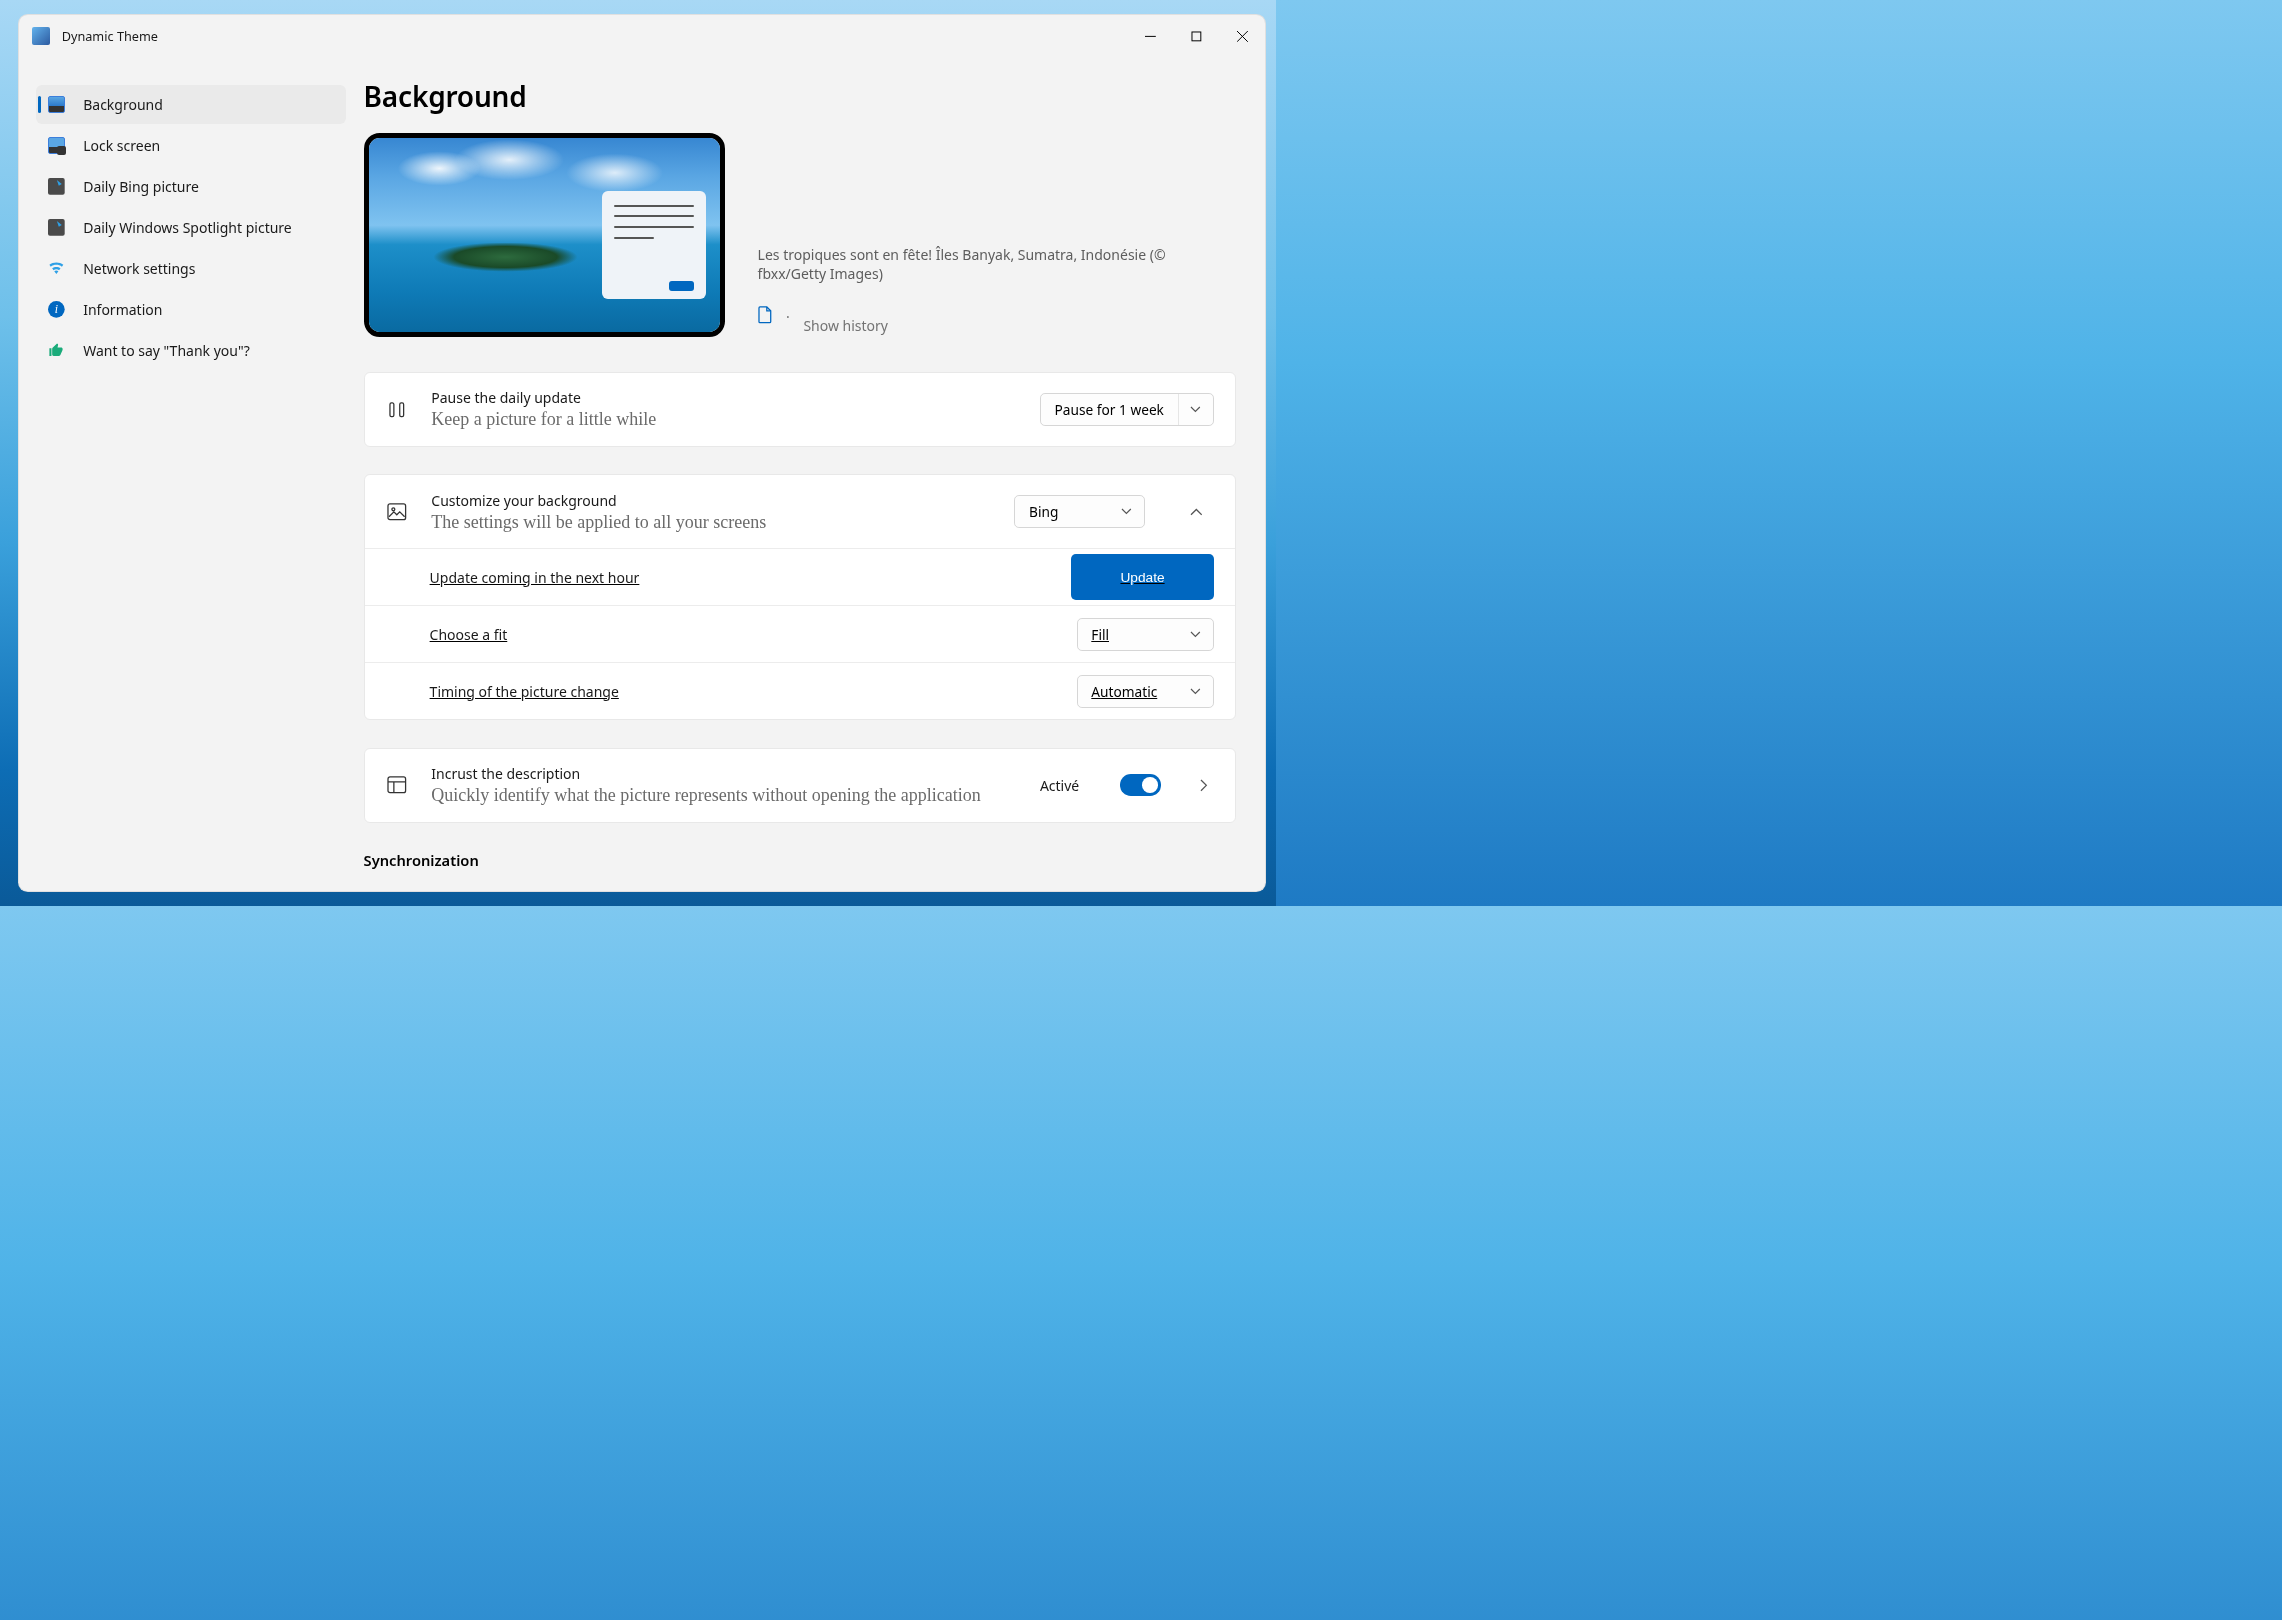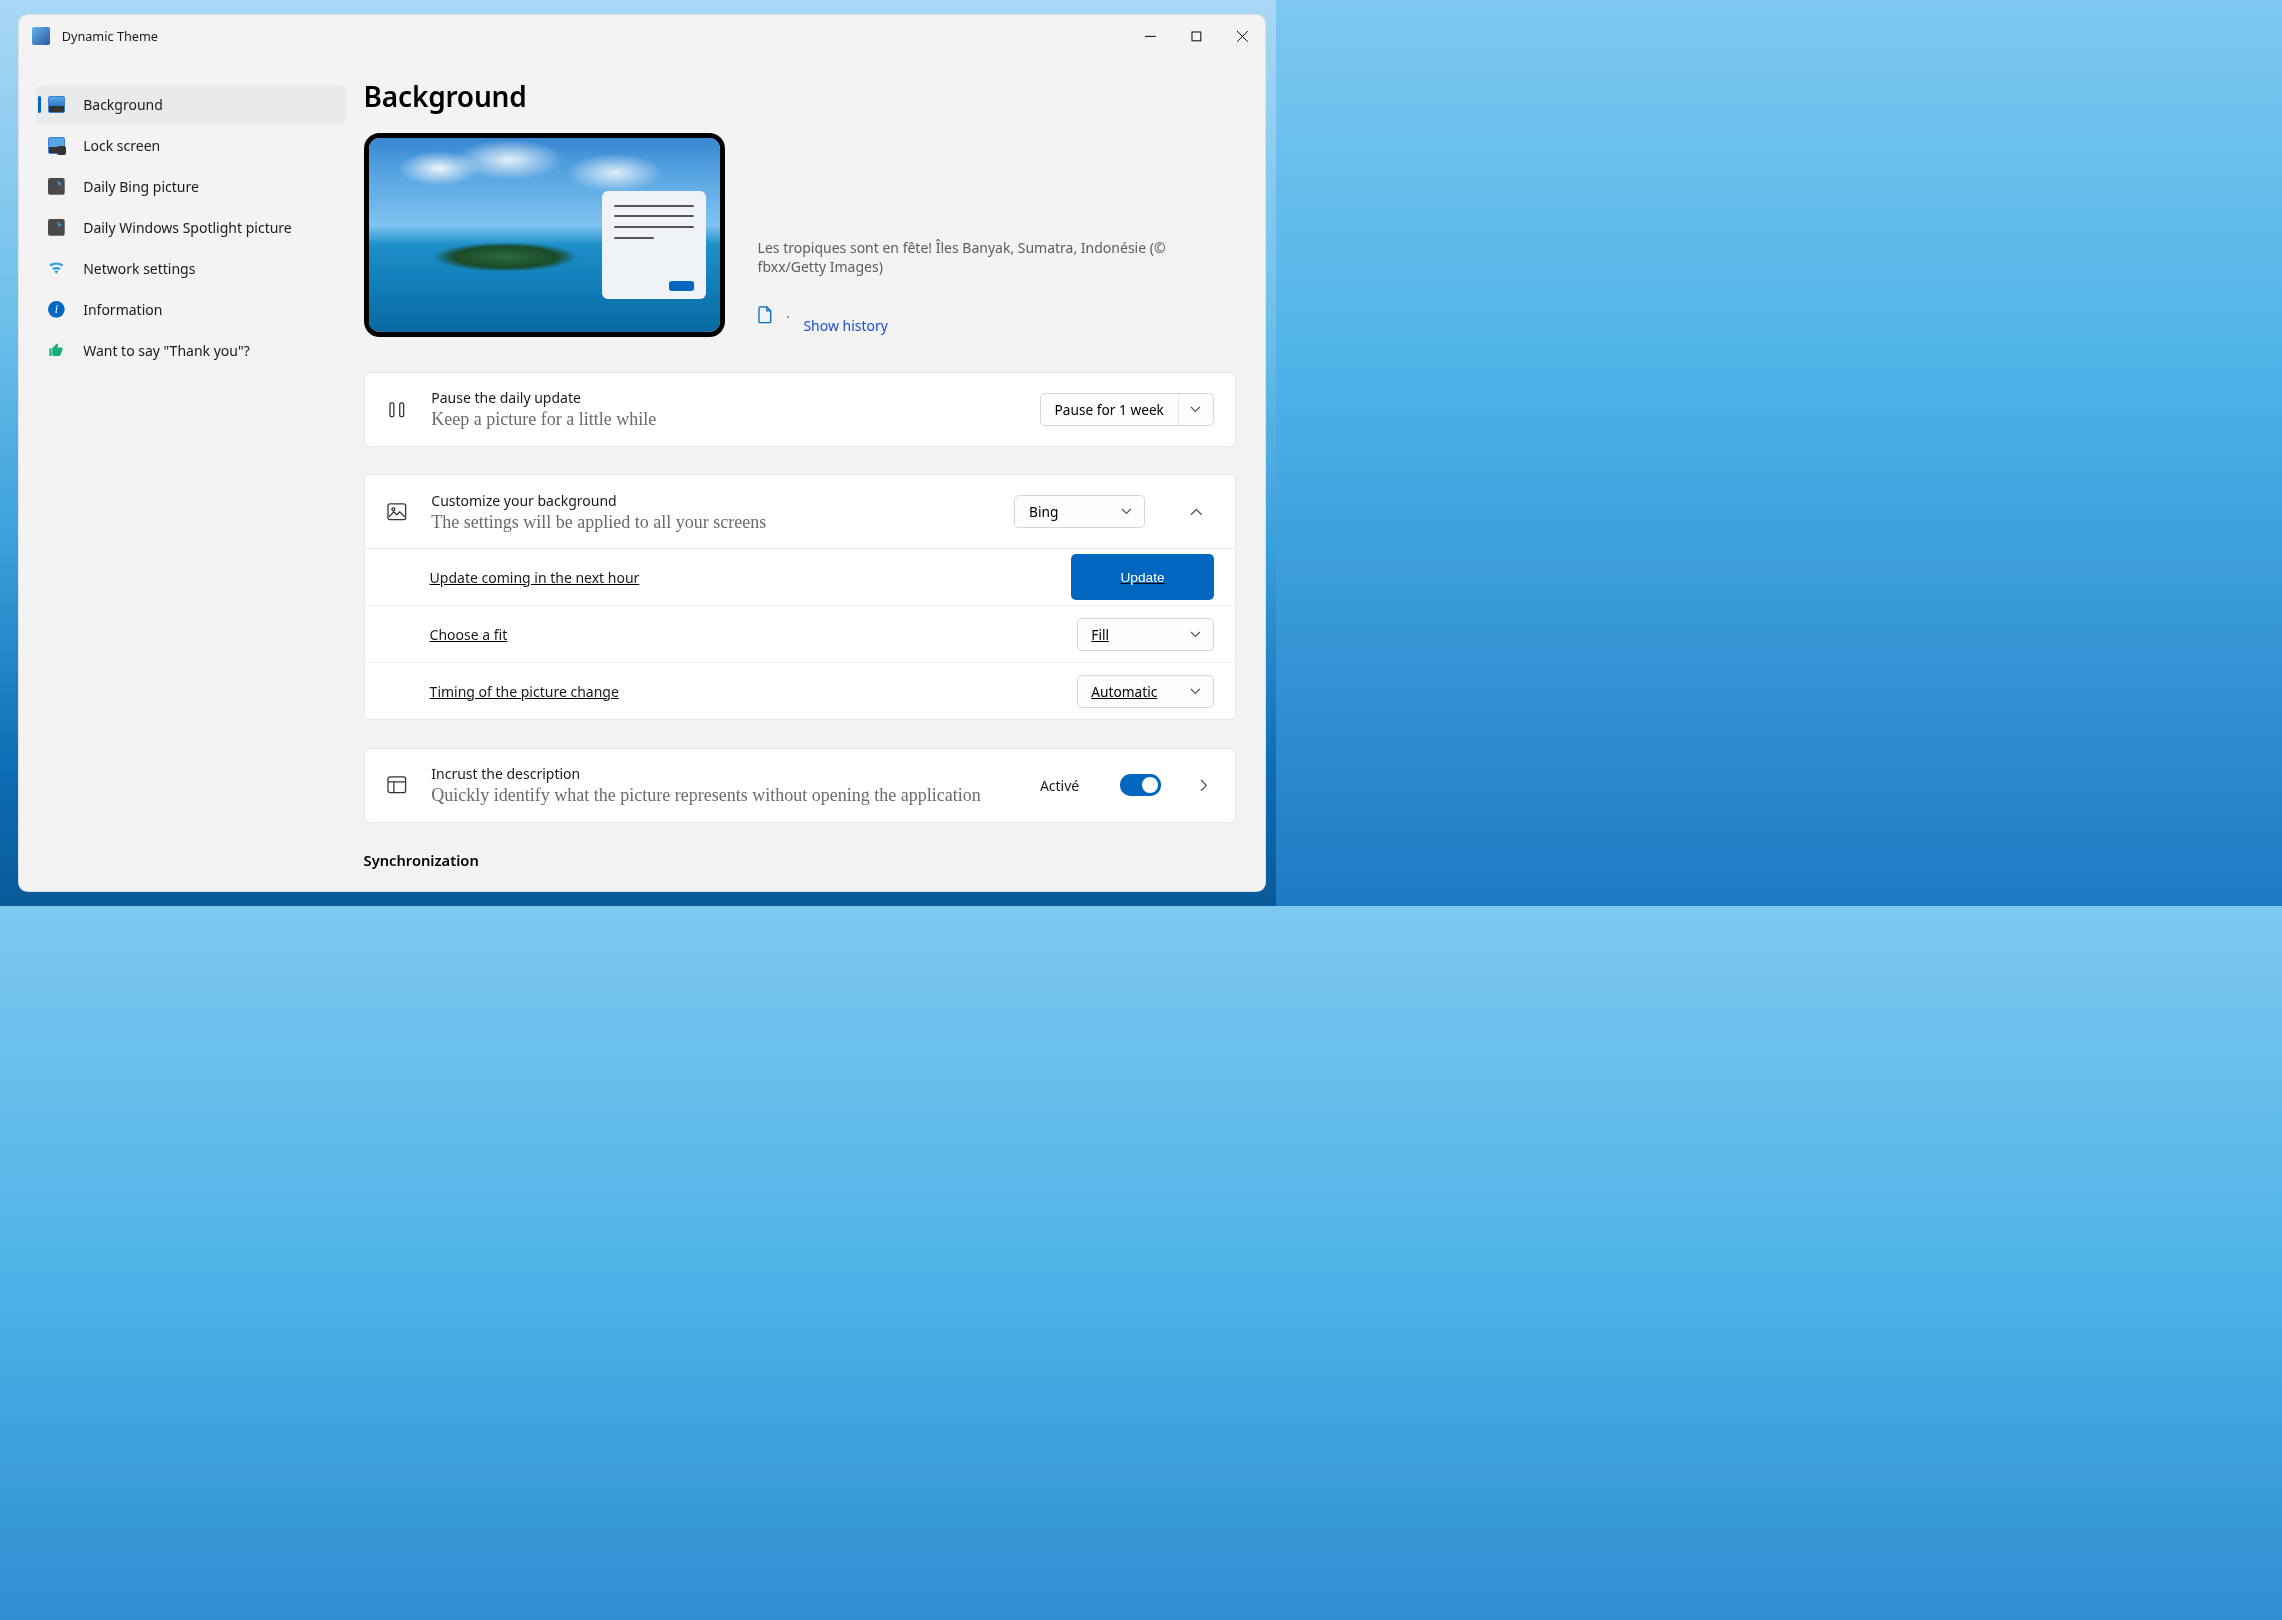--- a/index.html
+++ b/index.html
@@ -156,36 +156,36 @@
       width:25.5px;height:9.8px;
       background:#0067c0;
       border-radius:2.9px;
     }
     .preview-meta {
       flex:1;
       display:flex;
       flex-direction:column;
       justify-content:flex-end;
       padding-bottom: 2px;
-      gap: 22px;
+      gap: 15px;
     }
     .caption-text {
       font-size: 14px;
       color: #5d5d5d;
       line-height: 1.4;
     }
     .history-row {
       display:flex;
       align-items:center;
       gap:13.7px;
       font-size:14px;
     }
     .history-row .doc-icon { color:#0067c0; }
     .history-row .sep { color:#777;}
-    .history-link { color:#1d4ed8; cursor:pointer;margin-top:17px; }
+    .history-link { color:#737373; cursor:pointer;margin-top:17px; }
 
     .card {
       background:#fff;
       border:1px solid #e8e8e8;
       border-radius:5.9px;
       margin-bottom: 27.4px;
     }
     .card-row {
       display:flex;
       align-items:center;

